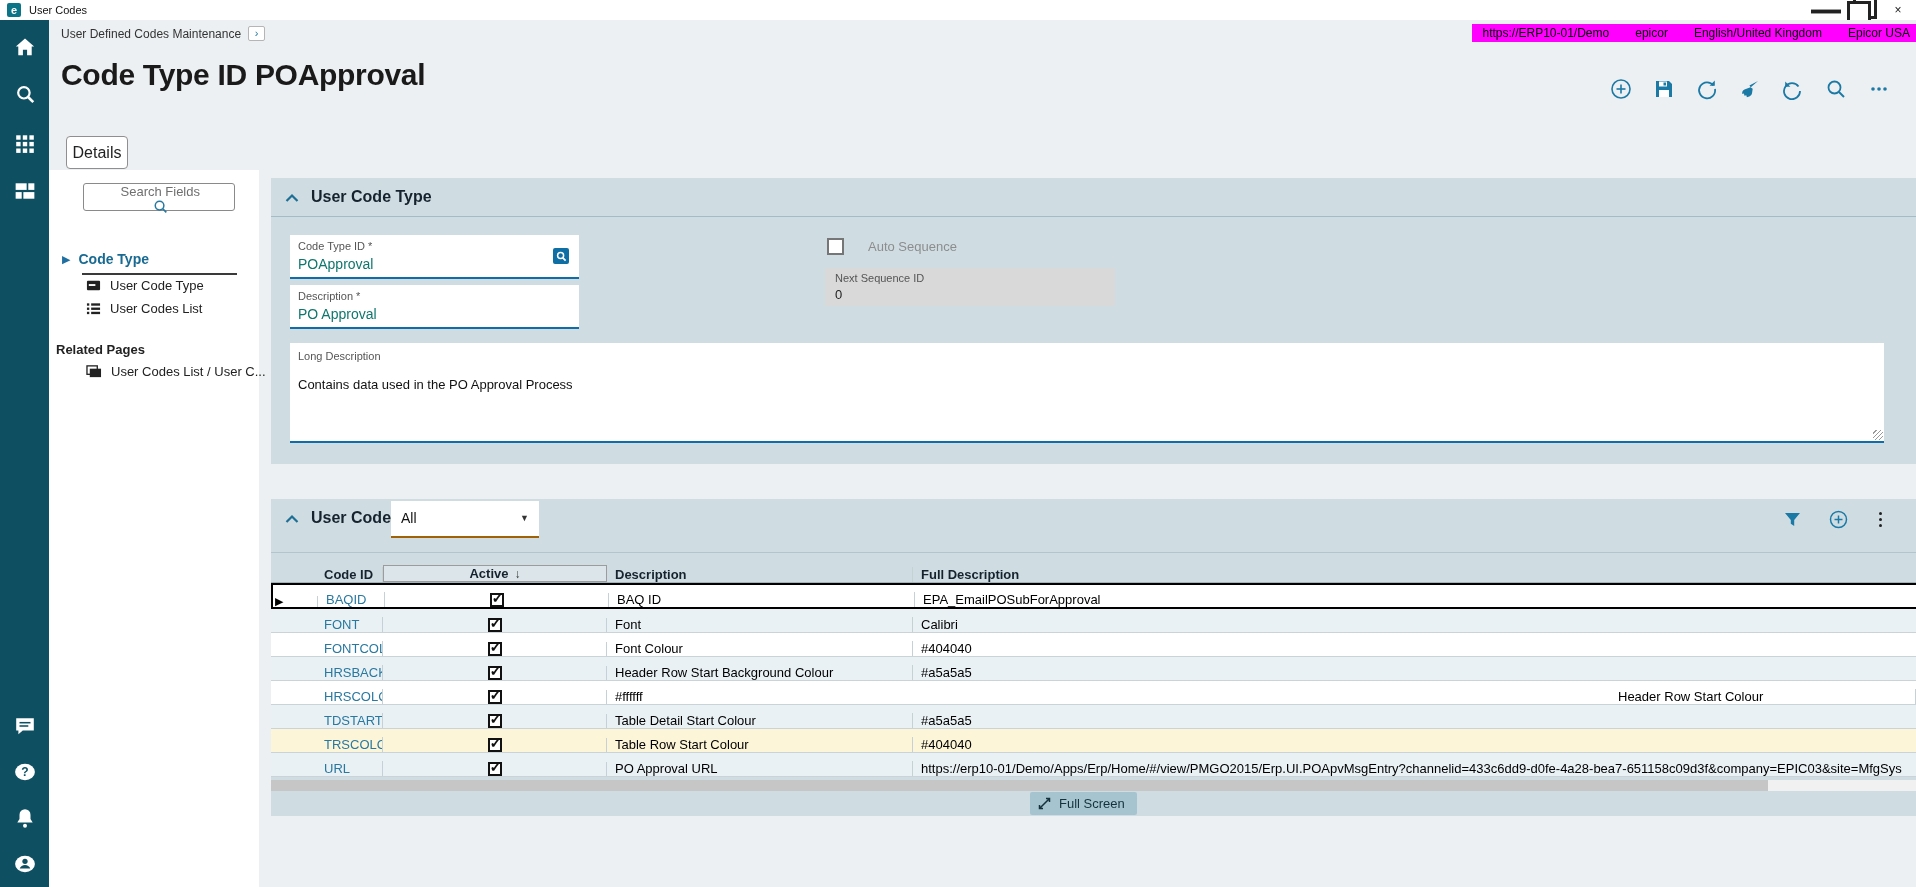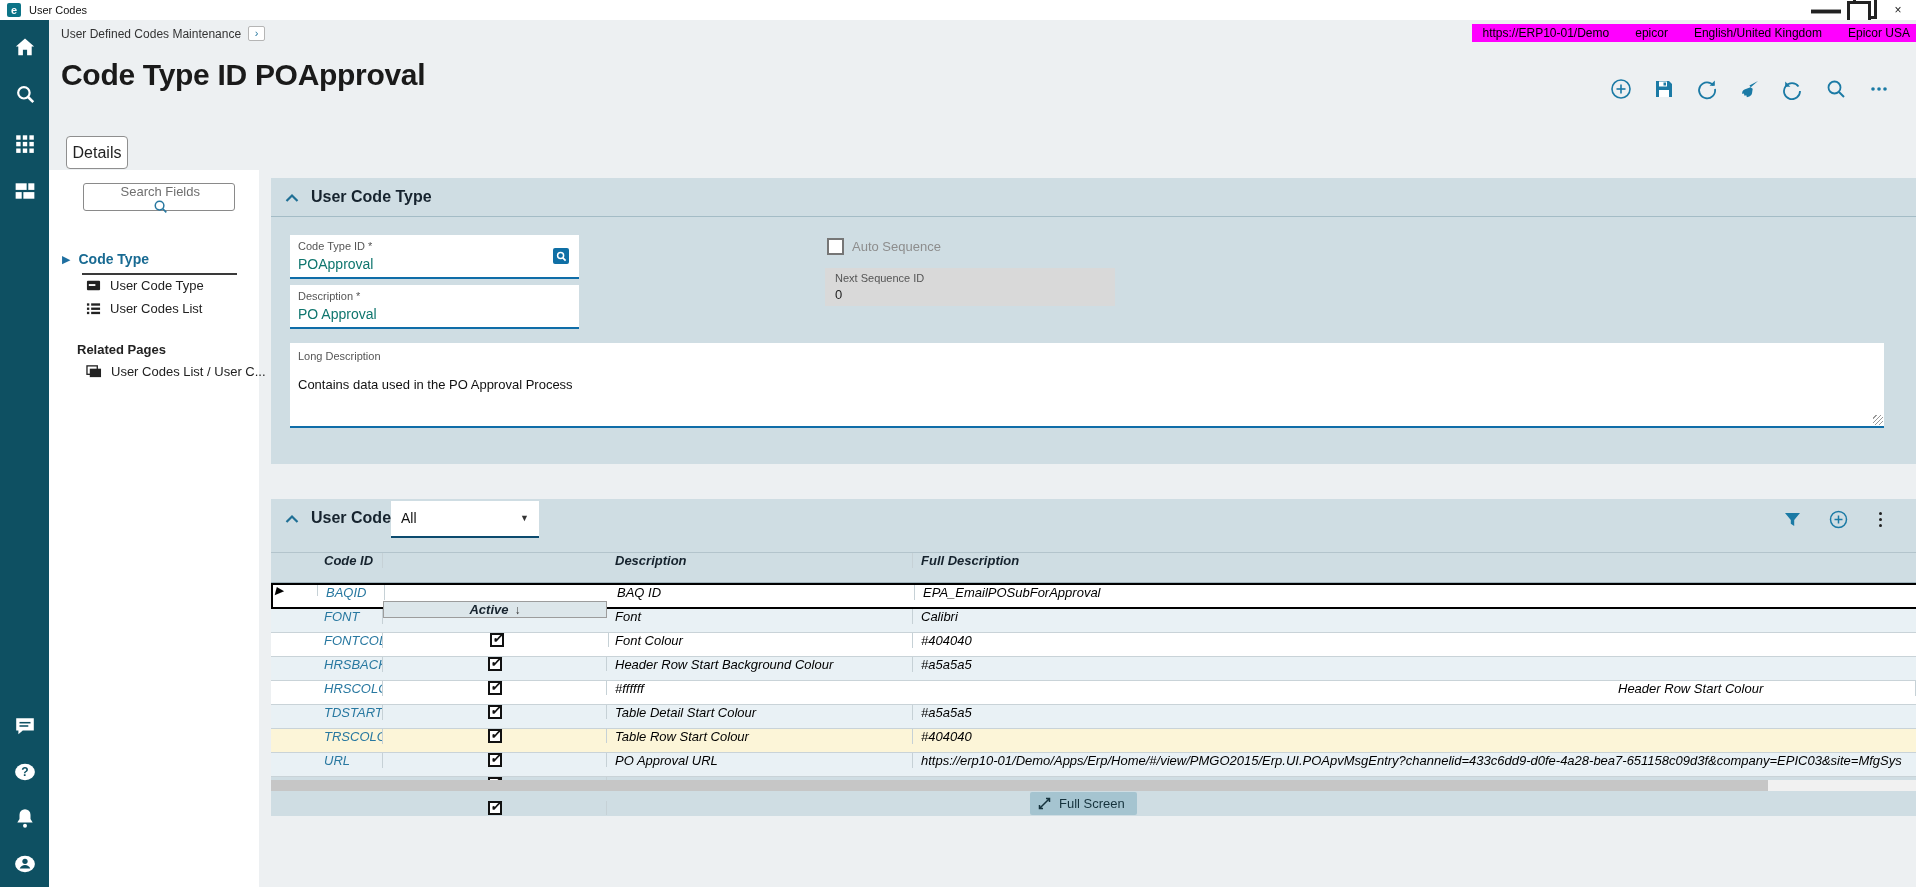--- a/index.html
+++ b/index.html
@@ -44,68 +44,68 @@
   .search-box input { border:none; outline:none; flex:1; width:80px; font-size:13px; font-family:"Liberation Sans", sans-serif; color:#333; background:transparent; }
   .search-box input::placeholder { color:#6f6f6f; opacity:1; }
   .search-box svg { width:15px; height:15px; flex:none; }
 
   .tree-root { position:absolute; top:81px; left:13px; display:flex; align-items:center; cursor:pointer; }
   .tree-arrow { color:#1f6fa0; font-size:11px; margin-right:8px; }
   .tree-root-label { font-size:14px; font-weight:bold; color:#186a92; }
   .tree-underline { position:absolute; top:103px; left:33px; width:155px; border-bottom:2px solid #3a3a3a; }
   .tree-item { position:absolute; left:37px; display:flex; align-items:center; gap:9px; font-size:13px; color:#222; cursor:pointer; }
   .tree-item svg { width:15px; height:15px; flex:none; }
-  .related-heading { position:absolute; top:172px; left:28px; font-size:13px; font-weight:bold; color:#222; }
+  .related-heading { position:absolute; top:172px; left:7px; font-size:13px; font-weight:bold; color:#222; }
   .related-item { position:absolute; top:194px; left:37px; display:flex; align-items:center; gap:9px; font-size:13px; color:#222; cursor:pointer; white-space:nowrap; }
   .related-item svg { width:16px; height:15px; flex:none; }
 
   
   .panel { position:absolute; left:222px; right:0; background:#cfdde3; }
   .panel-1 { top:158px; height:286px; }
   .panel-2 { top:479px; height:317px; }
   .sec-chevron { position:absolute; left:14px; top:11px; color:#1f6f95; cursor:pointer; }
   .sec-chevron svg { width:14px; height:10px; }
   .sec-title { position:absolute; left:40px; top:10px; font-size:16px; font-weight:bold; color:#16232e; }
   .sec-divider { position:absolute; top:38px; left:0; right:0; border-top:1px solid #a4bcc6; }
 
   .field { position:absolute; background:#fff; border-bottom:2px solid #0f6da8; }
   .field .f-label { position:absolute; top:5px; left:8px; font-size:11px; color:#555; }
   .field .f-value { position:absolute; bottom:5px; left:8px; font-size:14px; color:#0f766e; white-space:nowrap; }
   .f-codetype { left:19px; top:57px; width:289px; height:44px;text-align:right; }
   .f-desc     { left:19px; top:107px; width:289px; height:44px; }
   .lookup-badge { position:absolute; right:10px; top:13px; width:16px; height:16px; background:#0f6fa5; border-radius:2px; display:flex; align-items:center; justify-content:center; cursor:pointer; }
   .lookup-badge svg { width:11px; height:11px; }
 
-  .auto-seq { position:absolute; left:556px; top:60px; display:flex; align-items:center; gap:8px; }
+  .auto-seq { position:absolute; left:556px; top:60px; display:flex; align-items:center; gap:24px; }
   .auto-seq .cb { width:17px; height:17px; border:2px solid #767676; background:#fff; cursor:pointer; }
   .auto-seq .cb-label { font-size:13px; color:#8d8d8d; }
 
   .f-nextseq { position:absolute; left:554px; top:90px; width:290px; height:38px; background:#d9d9d9; }
   .f-nextseq .f-label { position:absolute; top:4px; left:10px; font-size:11px; color:#555; }
   .f-nextseq .f-value { position:absolute; top:19px; left:10px; font-size:13px; color:#222; }
 
-  .f-longdesc { position:absolute; left:19px; right:32px; top:165px; height:85px; background:#fff; border-bottom:2px solid #0f6da8; }
+  .f-longdesc { position:absolute; left:19px; right:32px; top:165px; height:100px; background:#fff; border-bottom:2px solid #0f6da8; }
   .f-longdesc .f-label { position:absolute; top:7px; left:8px; font-size:11px; color:#555; }
   .f-longdesc .f-value { position:absolute; top:34px; left:8px; font-size:13px; color:#111; }
   .resize-handle { position:absolute; right:1px; bottom:1px; width:10px; height:10px; cursor:nwse-resize;
      background:repeating-linear-gradient(135deg, transparent 0 2px, #9a9a9a 2px 3px); }
 
   
-  .filter-dropdown { position:absolute; left:120px; top:2px; width:148px; height:37px; background:#fff; border-bottom:2px solid #0c4a6e; cursor:pointer; }
+  .filter-dropdown { position:absolute; left:120px; top:2px; width:148px; height:37px; background:#fff; border-bottom:2px solid #a16207; cursor:pointer; }
   .filter-dropdown .dd-value { position:absolute; left:10px; top:9px; font-size:14px; color:#111; }
   .filter-dropdown .dd-arrow { position:absolute; right:10px; top:12px; font-size:9px; color:#333; }
   .grid-actions { position:absolute; right:30px; top:11px; display:flex; align-items:center; gap:27px; }
   .ga-icon { width:19px; height:19px; cursor:pointer; display:flex; align-items:center; justify-content:center; }
   .ga-icon svg { width:19px; height:19px; }
   .kebab { display:flex; flex-direction:column; gap:3px; cursor:pointer; padding:0 4px; }
   .kebab i { width:3px; height:3px; background:#222; border-radius:50%; }
 
   
   .grid { position:absolute; left:0; right:0; top:53px; font-size:13px; }
-  .g-row { display:flex; height:24px; align-items:flex-start; border-bottom:1px solid #c9d3d8; background:#e9f1f5;font-style:italic; }
+  .g-row { display:flex; height:24px; align-items:flex-end; border-bottom:1px solid #c9d3d8; background:#e9f1f5; }
   .g-head { height:31px; background:#cfdde3; border-top:1px solid #b3c4cc; border-bottom:1px solid #9fb3bc; font-weight:bold; color:#16232e; }
   .g-cell { display:flex; align-items:center; padding:0 8px; border-right:1px solid #c6d1d6; overflow:hidden; white-space:nowrap; }
   .c-ind  { width:45px; flex:none; padding:0 2px; }
   .c-code { width:67px; flex:none; }
   .c-act  { width:224px; flex:none; justify-content:center;margin-top:48px; }
   .c-desc { width:306px; flex:none; }
   .c-full { flex:1; border-right:none; }
   .g-head .c-act { border:1px solid #9c9c9c; background:#dce6ea; justify-content:center; gap:6px; }
   .sort-arrow { font-weight:normal; font-size:12px; color:#333; }
   .row-white { background:#fff; }

